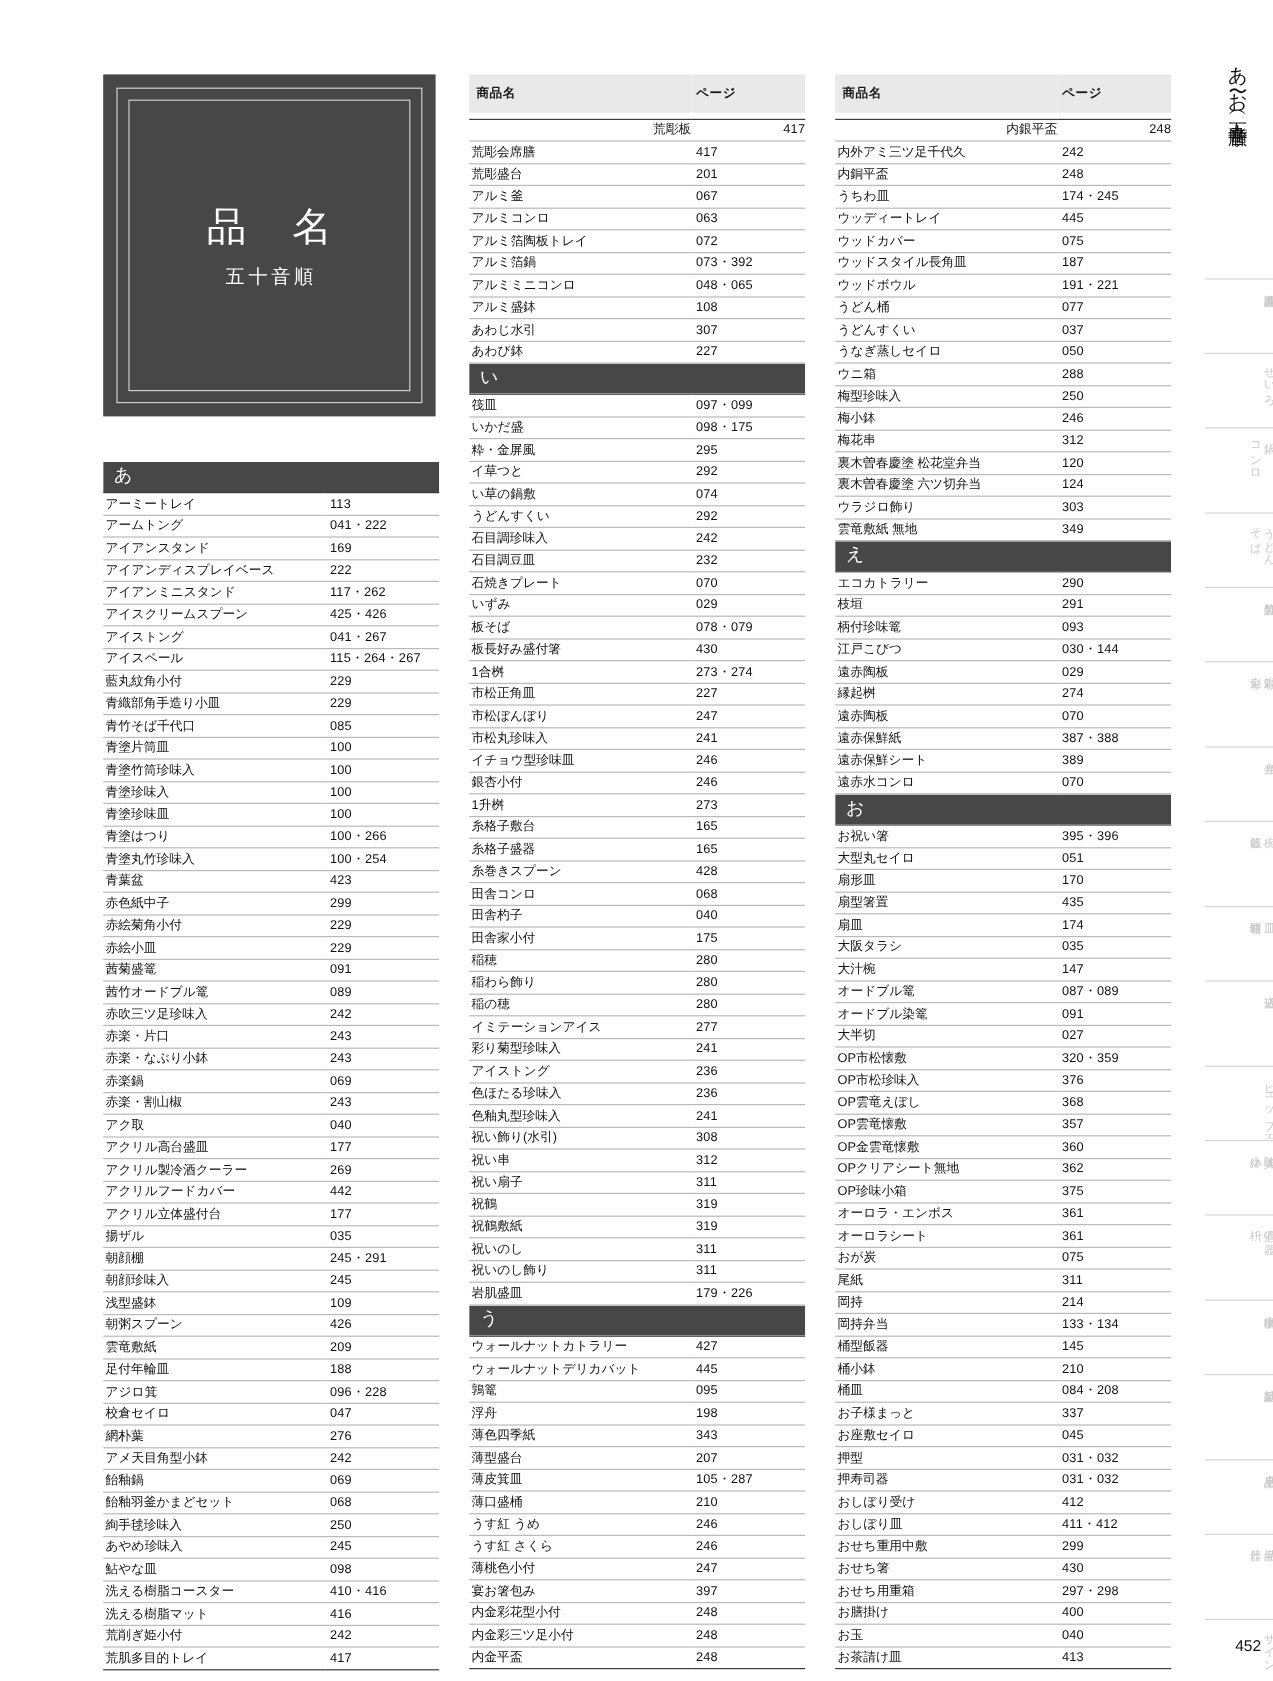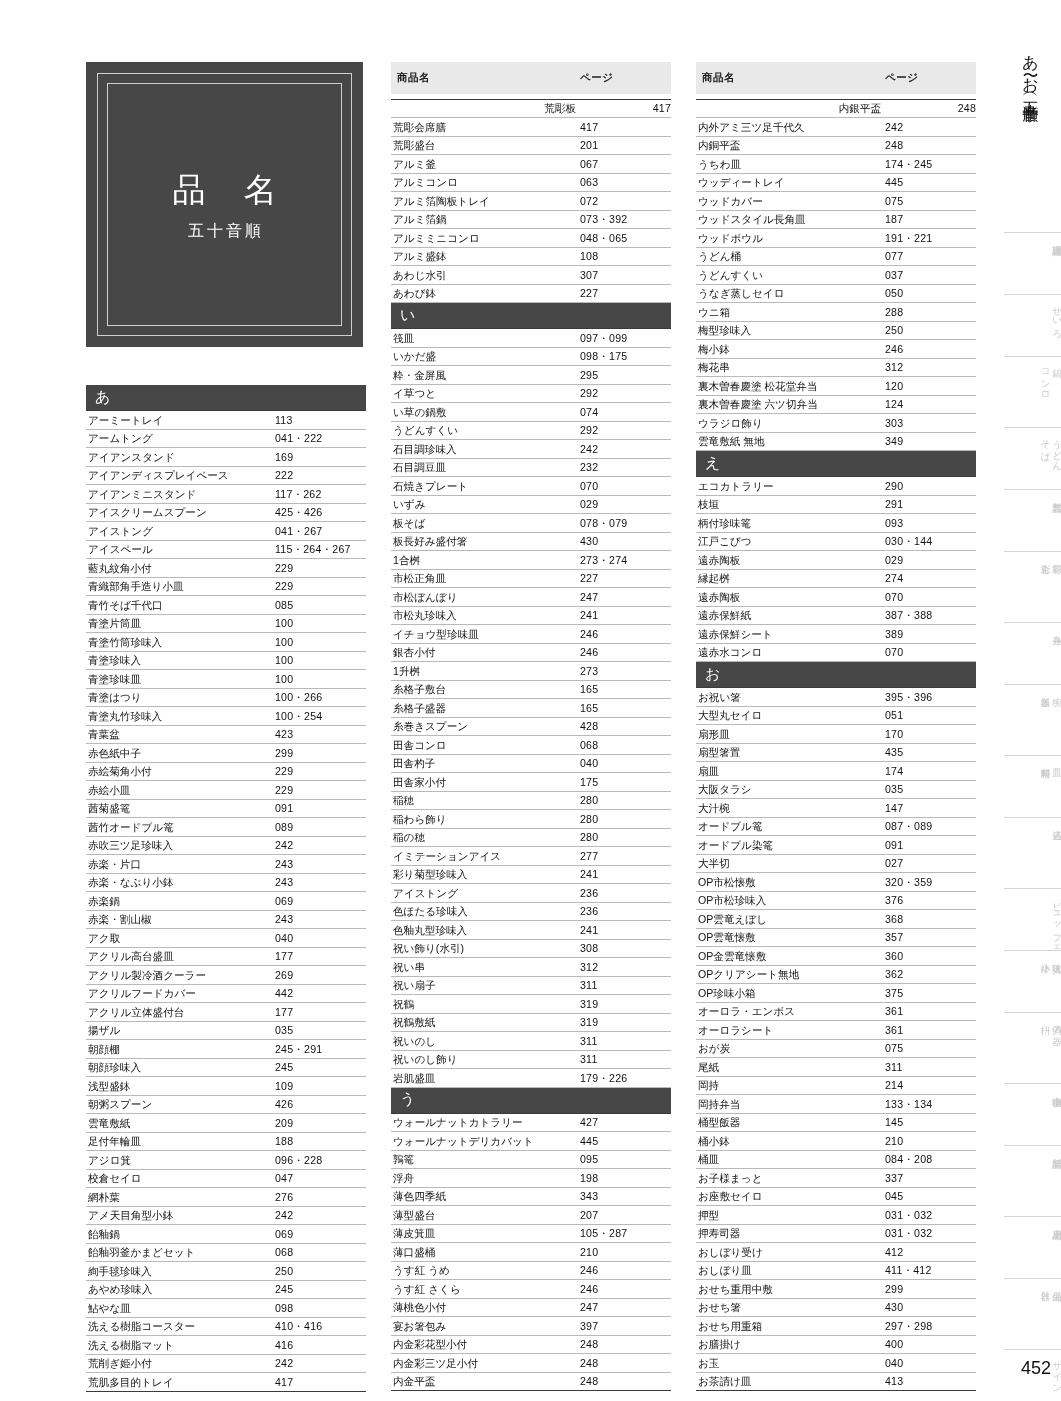--- a/index.html
+++ b/index.html
@@ -177,21 +177,21 @@
     color: #c9c9c9;
     letter-spacing: 0.5px;
     line-height: 1;
     white-space: nowrap;
   }
   .rail-tab.gap { margin-top: 9px; }
 
   .page-no {
     position: absolute;
     right: 10px; bottom: 22px;
-    font-size: 18px;
+    font-size: 13px;
     color: #111111;
     font-family: "Liberation Sans", sans-serif;
   }
 </style>
 </head>
 <body>
 
 <div id="page">
 
   <div class="title-plate">

